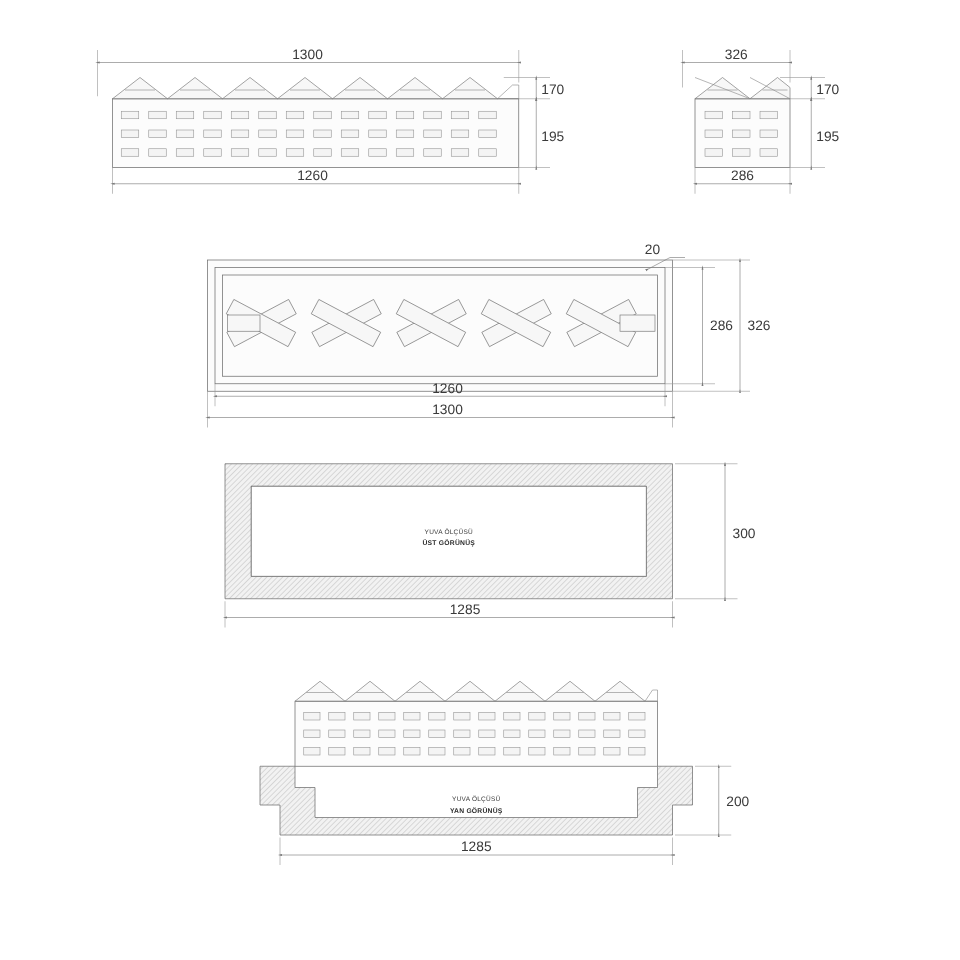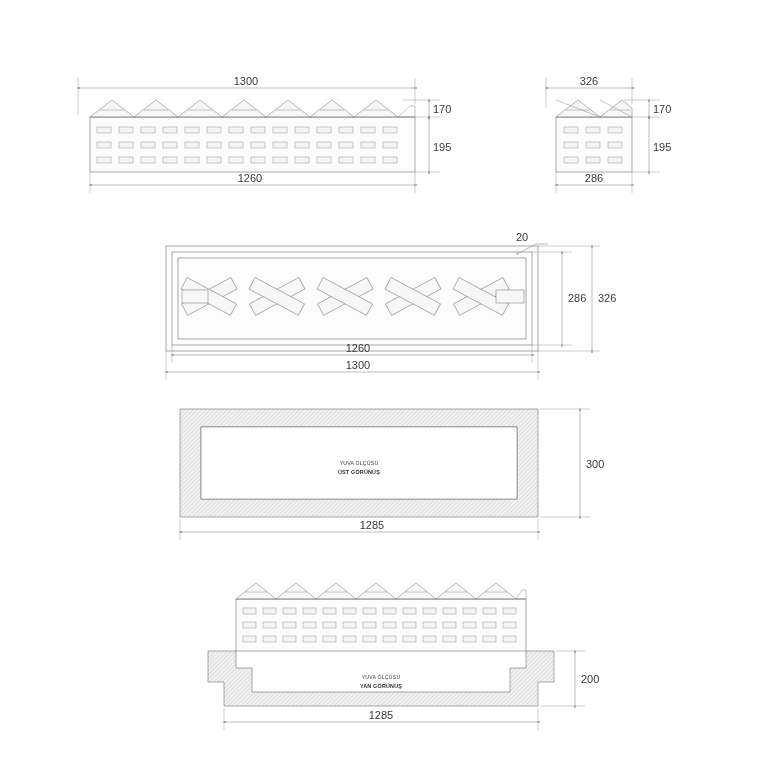--- a/index.html
+++ b/index.html
@@ -1,17 +1,17 @@
 <!DOCTYPE html>
 <html><head>
 <meta charset="utf-8">
 <style>
   html,body{margin:0;padding:0;background:#ffffff;}
   body{width:768px;height:768px;font-family:"Liberation Sans",sans-serif;color:#3a3a3a;overflow:hidden;}
-  #sheet{position:relative;width:768px;height:564px;margin-top:38px;}
+  #sheet{position:relative;width:768px;height:564px;}
   svg{position:absolute;left:0;top:0;width:768px;height:768px;}
   .dimtxt-lg{font-family:"Liberation Sans",sans-serif;font-size:11px;fill:#3a3a3a;}
   .lbl-sm{font-family:"Liberation Sans",sans-serif;font-size:5.2px;fill:#3a3a3a;letter-spacing:.2px;}
   .lbl-sm-b{font-family:"Liberation Sans",sans-serif;font-size:5.4px;font-weight:bold;fill:#2b2b2b;letter-spacing:.2px;}
   .ln-thin{stroke:#8a8a8a;stroke-width:.5;fill:none;}
   .ln-dim{stroke:#7a7a7a;stroke-width:.5;fill:none;}
   .ln-ext{stroke:#9a9a9a;stroke-width:.5;fill:none;}
   .fill-l{fill:#fcfcfc;stroke:#6f6f6f;stroke-width:.6;}
   .brick{fill:#f4f4f4;stroke:#8f8f8f;stroke-width:.45;}
   .hatchband{fill:url(#hatch);stroke:#6f6f6f;stroke-width:.6;}

